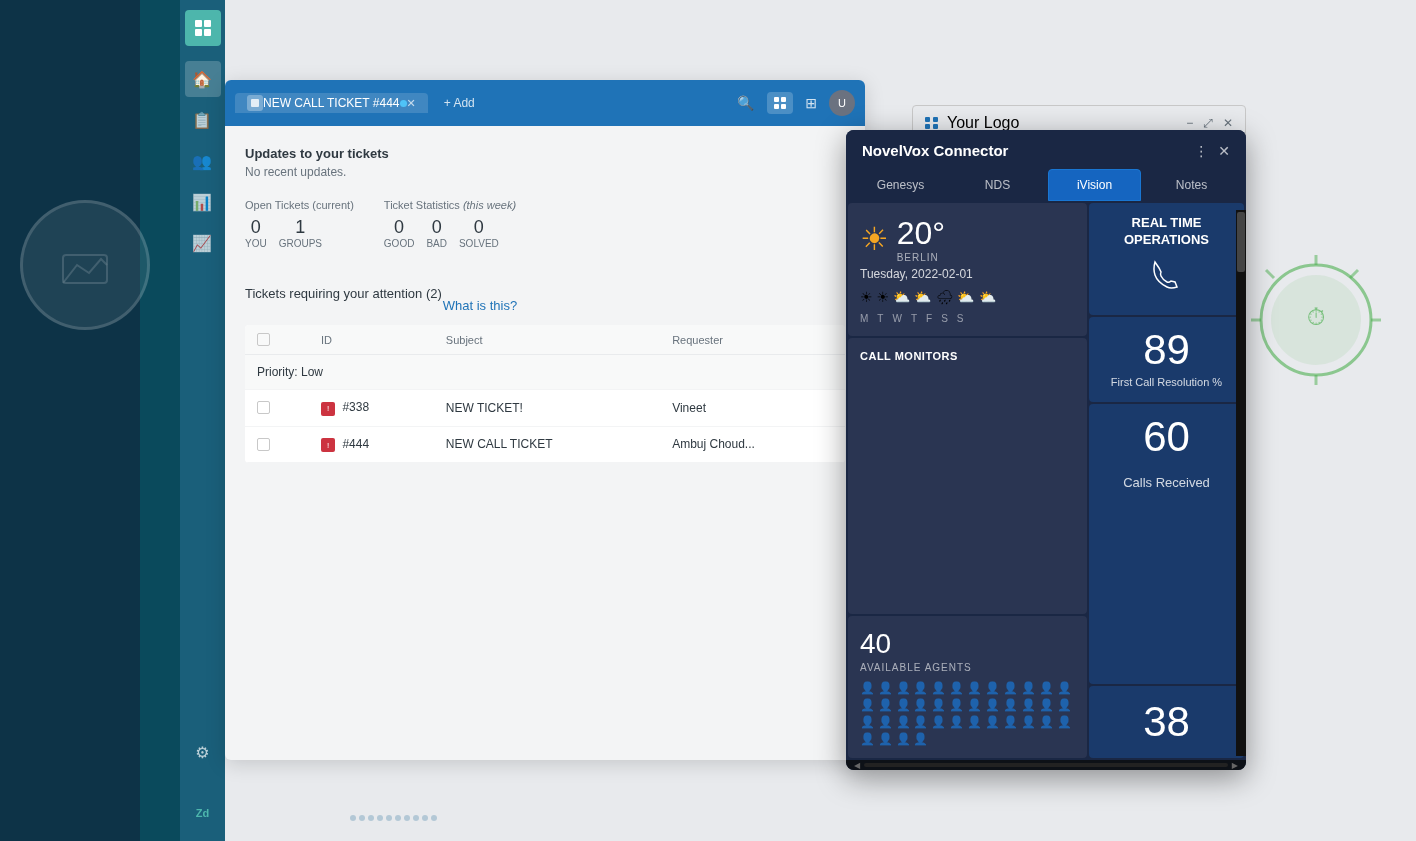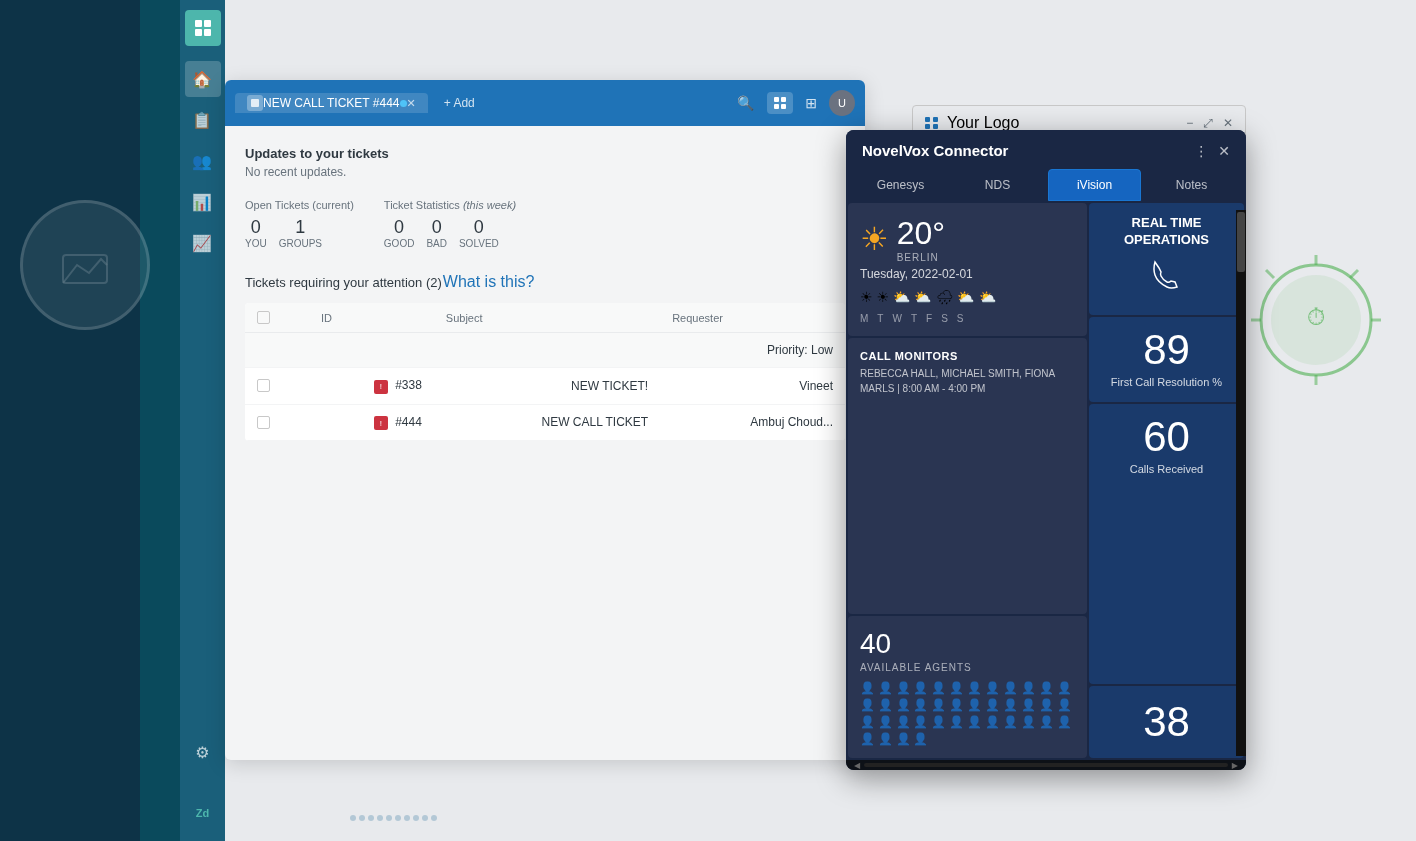--- a/index.html
+++ b/index.html
@@ -239,24 +239,25 @@
       display: flex;
       align-items: center;
       gap: 1px;
       margin-bottom: 12px;
     }
     .zd-tickets-title {
       font-size: 13px;
       color: #2f3941;
     }
     .zd-what-link {
-      font-size: 16px;
+      font-size: 13px;
       color: #1f73b7;
       text-decoration: none;
       cursor: pointer;
+      margin-top: 25px;
     }
 
     .zd-table {
       width: 100%;
       border-collapse: collapse;
       background: white;
       border-radius: 4px;
       overflow: hidden;
     }
     .zd-table th {
@@ -266,21 +267,20 @@
       color: #68737d;
       font-weight: 500;
       border-bottom: 1px solid #e9ebed;
       background: #f8f9f9;
     }
     .zd-table td {
       padding: 10px 12px;
       font-size: 12px;
       color: #2f3941;
       border-bottom: 1px solid #f3f4f5;
-      text-align: right;
     }
     .priority-label {
       font-size: 11px;
       color: #68737d;
       padding: 8px 12px;
       border-bottom: 1px solid #e9ebed;
       background: #f8f9f9;
     }
     .ticket-id { color: #2f3941; font-weight: 500; margin-top: 8px; }
     .ticket-badge {
@@ -534,24 +534,24 @@
       text-align: center;
       flex: 1;
     }
     .calls-num {
       font-size: 42px;
       color: white;
       font-weight: 300;
       line-height: 1;
     }
     .calls-label {
-      font-size: 11px;
+      font-size: 13px;
       color: rgba(255,255,255,0.8);
       line-height: 1.4;
-      margin-top: 4px;
+      margin-top: 16px;
     }
 
     .num38-card {
       background: #1a3a6b;
       padding: 12px;
       border-radius: 4px;
       text-align: center;
     }
     .num38 {
       font-size: 42px;
@@ -852,21 +852,20 @@
           <span>W</span>
           <span>T</span>
           <span>F</span>
           <span>S</span>
           <span>S</span>
         </div>
       </div>
 
       <div class="monitors-card">
         <div class="monitors-title">CALL MONITORS</div>
-        <div class="monitors-names">REBECCA HALL, MICHAEL SMITH, FIONA MARLS | 8:00 AM - 4:00 PM</div>
       </div>
 
       <div class="agents-card">
         <div class="agents-num">40</div>
         <div class="agents-label">AVAILABLE AGENTS</div>
         <div class="agents-icons">
 
           <span class="agent-icon">👤</span>
             <span class="agent-icon">👤</span>
             <span class="agent-icon">👤</span>

